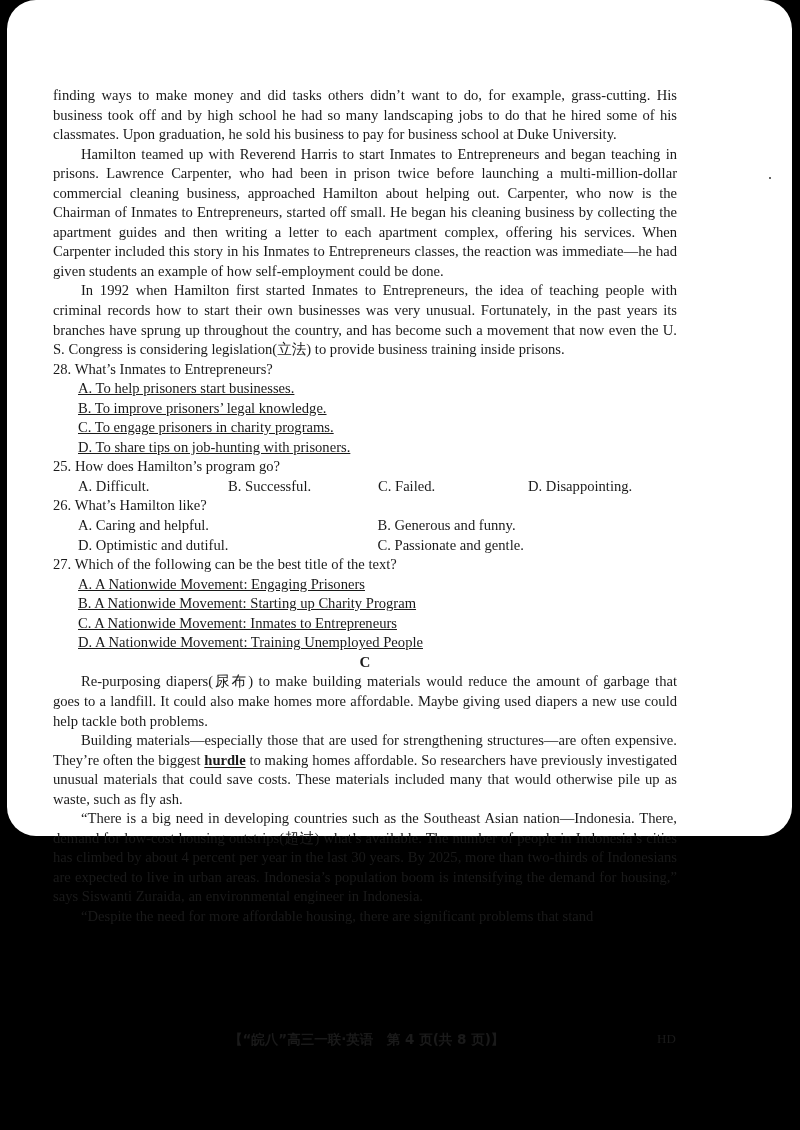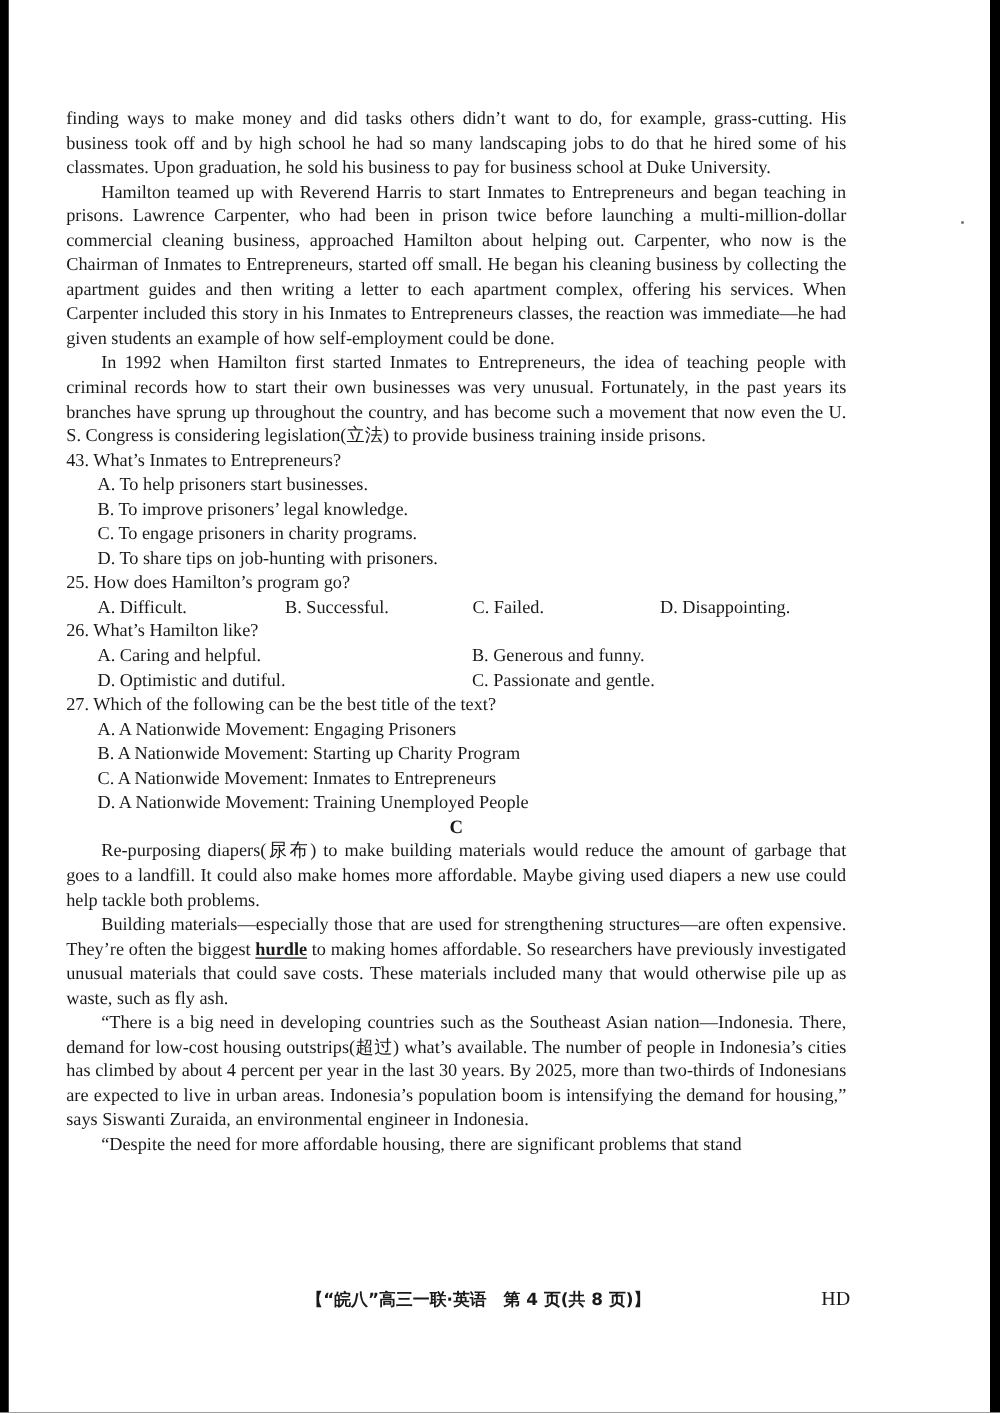--- a/index.html
+++ b/index.html
@@ -3,59 +3,60 @@
 <meta charset="utf-8">
 <style>
   html, body { margin: 0; padding: 0; }
   body {
     width: 800px; height: 1130px; position: relative; overflow: hidden;
     background: #000;
     font-family: "Liberation Serif", "DejaVu Serif", serif;
     color: #1a1a1a;
   }
   .page {
-    position: absolute; left: 7px; top: 0; width: 785px; height: 1130px;
+    position: absolute; left: 7px; top: 0; width: 785px; height: 836px;
     background: #fff;
+    border-radius: 29px;
   }
   .content {
     position: absolute; left: 46px; top: 86px; width: 624px;
     font-size: 14.6px; line-height: 19.55px;
   }
   p { margin: 0; text-align: justify; text-align-last: left; }
   p.para { text-indent: 28px; }
   .q { margin: 0; }
-  .opt { padding-left: 25px; }
+  .opt { padding-left: 25px; text-decoration: underline; }
   .row4 { display: flex; padding-left: 25px; }
   .row4 span { width: 150px; font-family: Liberation Serif, serif; }
   .row4 span:last-child { width: auto; text-align: right; }
   .row2 { display: flex; padding-left: 25px; justify-content: flex-end; }
   .row2 span { width: 304px; }
   .section { text-align: center; font-weight: bold; font-size: 15px; }
   u { text-decoration: underline; text-underline-offset: 2px; font-weight: bold; }
   .footer {
     position: absolute; top: 1031px; left: 0; width: 785px; font-size: 13.5px;
     font-family: "DejaVu Sans", sans-serif; font-weight: bold;
   }
-  .footer .center { position: absolute; left: 238px; top: 0; }
+  .footer .center { position: absolute; left: 222px; top: 0; }
   .footer .code { position: absolute; left: 650px; top: 0; font-weight: normal;
-    font-family: "Liberation Serif", serif; font-size: 16px; }
+    font-family: "Liberation Serif", serif; font-size: 13px; }
   .dot { position: absolute; left: 762px; top: 177px; width: 2px; height: 2px; background: #666; }
 </style>
 </head>
 <body>
 
 <div class="page">
   <div class="dot"></div>
   <div class="content">
     <p>finding ways to make money and did tasks others didn’t want to do, for example, grass-cutting. His business took off and by high school he had so many landscaping jobs to do that he hired some of his classmates. Upon graduation, he sold his business to pay for business school at Duke University.</p>
     <p class="para">Hamilton teamed up with Reverend Harris to start Inmates to Entrepreneurs and began teaching in prisons. Lawrence Carpenter, who had been in prison twice before launching a multi-million-dollar commercial cleaning business, approached Hamilton about helping out. Carpenter, who now is the Chairman of Inmates to Entrepreneurs, started off small. He began his cleaning business by collecting the apartment guides and then writing a letter to each apartment complex, offering his services. When Carpenter included this story in his Inmates to Entrepreneurs classes, the reaction was immediate—he had given students an example of how self-employment could be done.</p>
     <p class="para">In 1992 when Hamilton first started Inmates to Entrepreneurs, the idea of teaching people with criminal records how to start their own businesses was very unusual. Fortunately, in the past years its branches have sprung up throughout the country, and has become such a movement that now even the U. S. Congress is considering legislation(立法) to provide business training inside prisons.</p>
 
     <div>
-      <div class="q">43. What’s Inmates to Entrepreneurs?</div>
+      <div class="q">28. What’s Inmates to Entrepreneurs?</div>
       <div class="opt">A. To help prisoners start businesses.</div>
       <div class="opt">B. To improve prisoners’ legal knowledge.</div>
       <div class="opt">C. To engage prisoners in charity programs.</div>
       <div class="opt">D. To share tips on job-hunting with prisoners.</div>
     </div>
 
     <div>
       <div class="q">25. How does Hamilton’s program go?</div>
       <div class="row4">
         <span>A. Difficult.</span>

